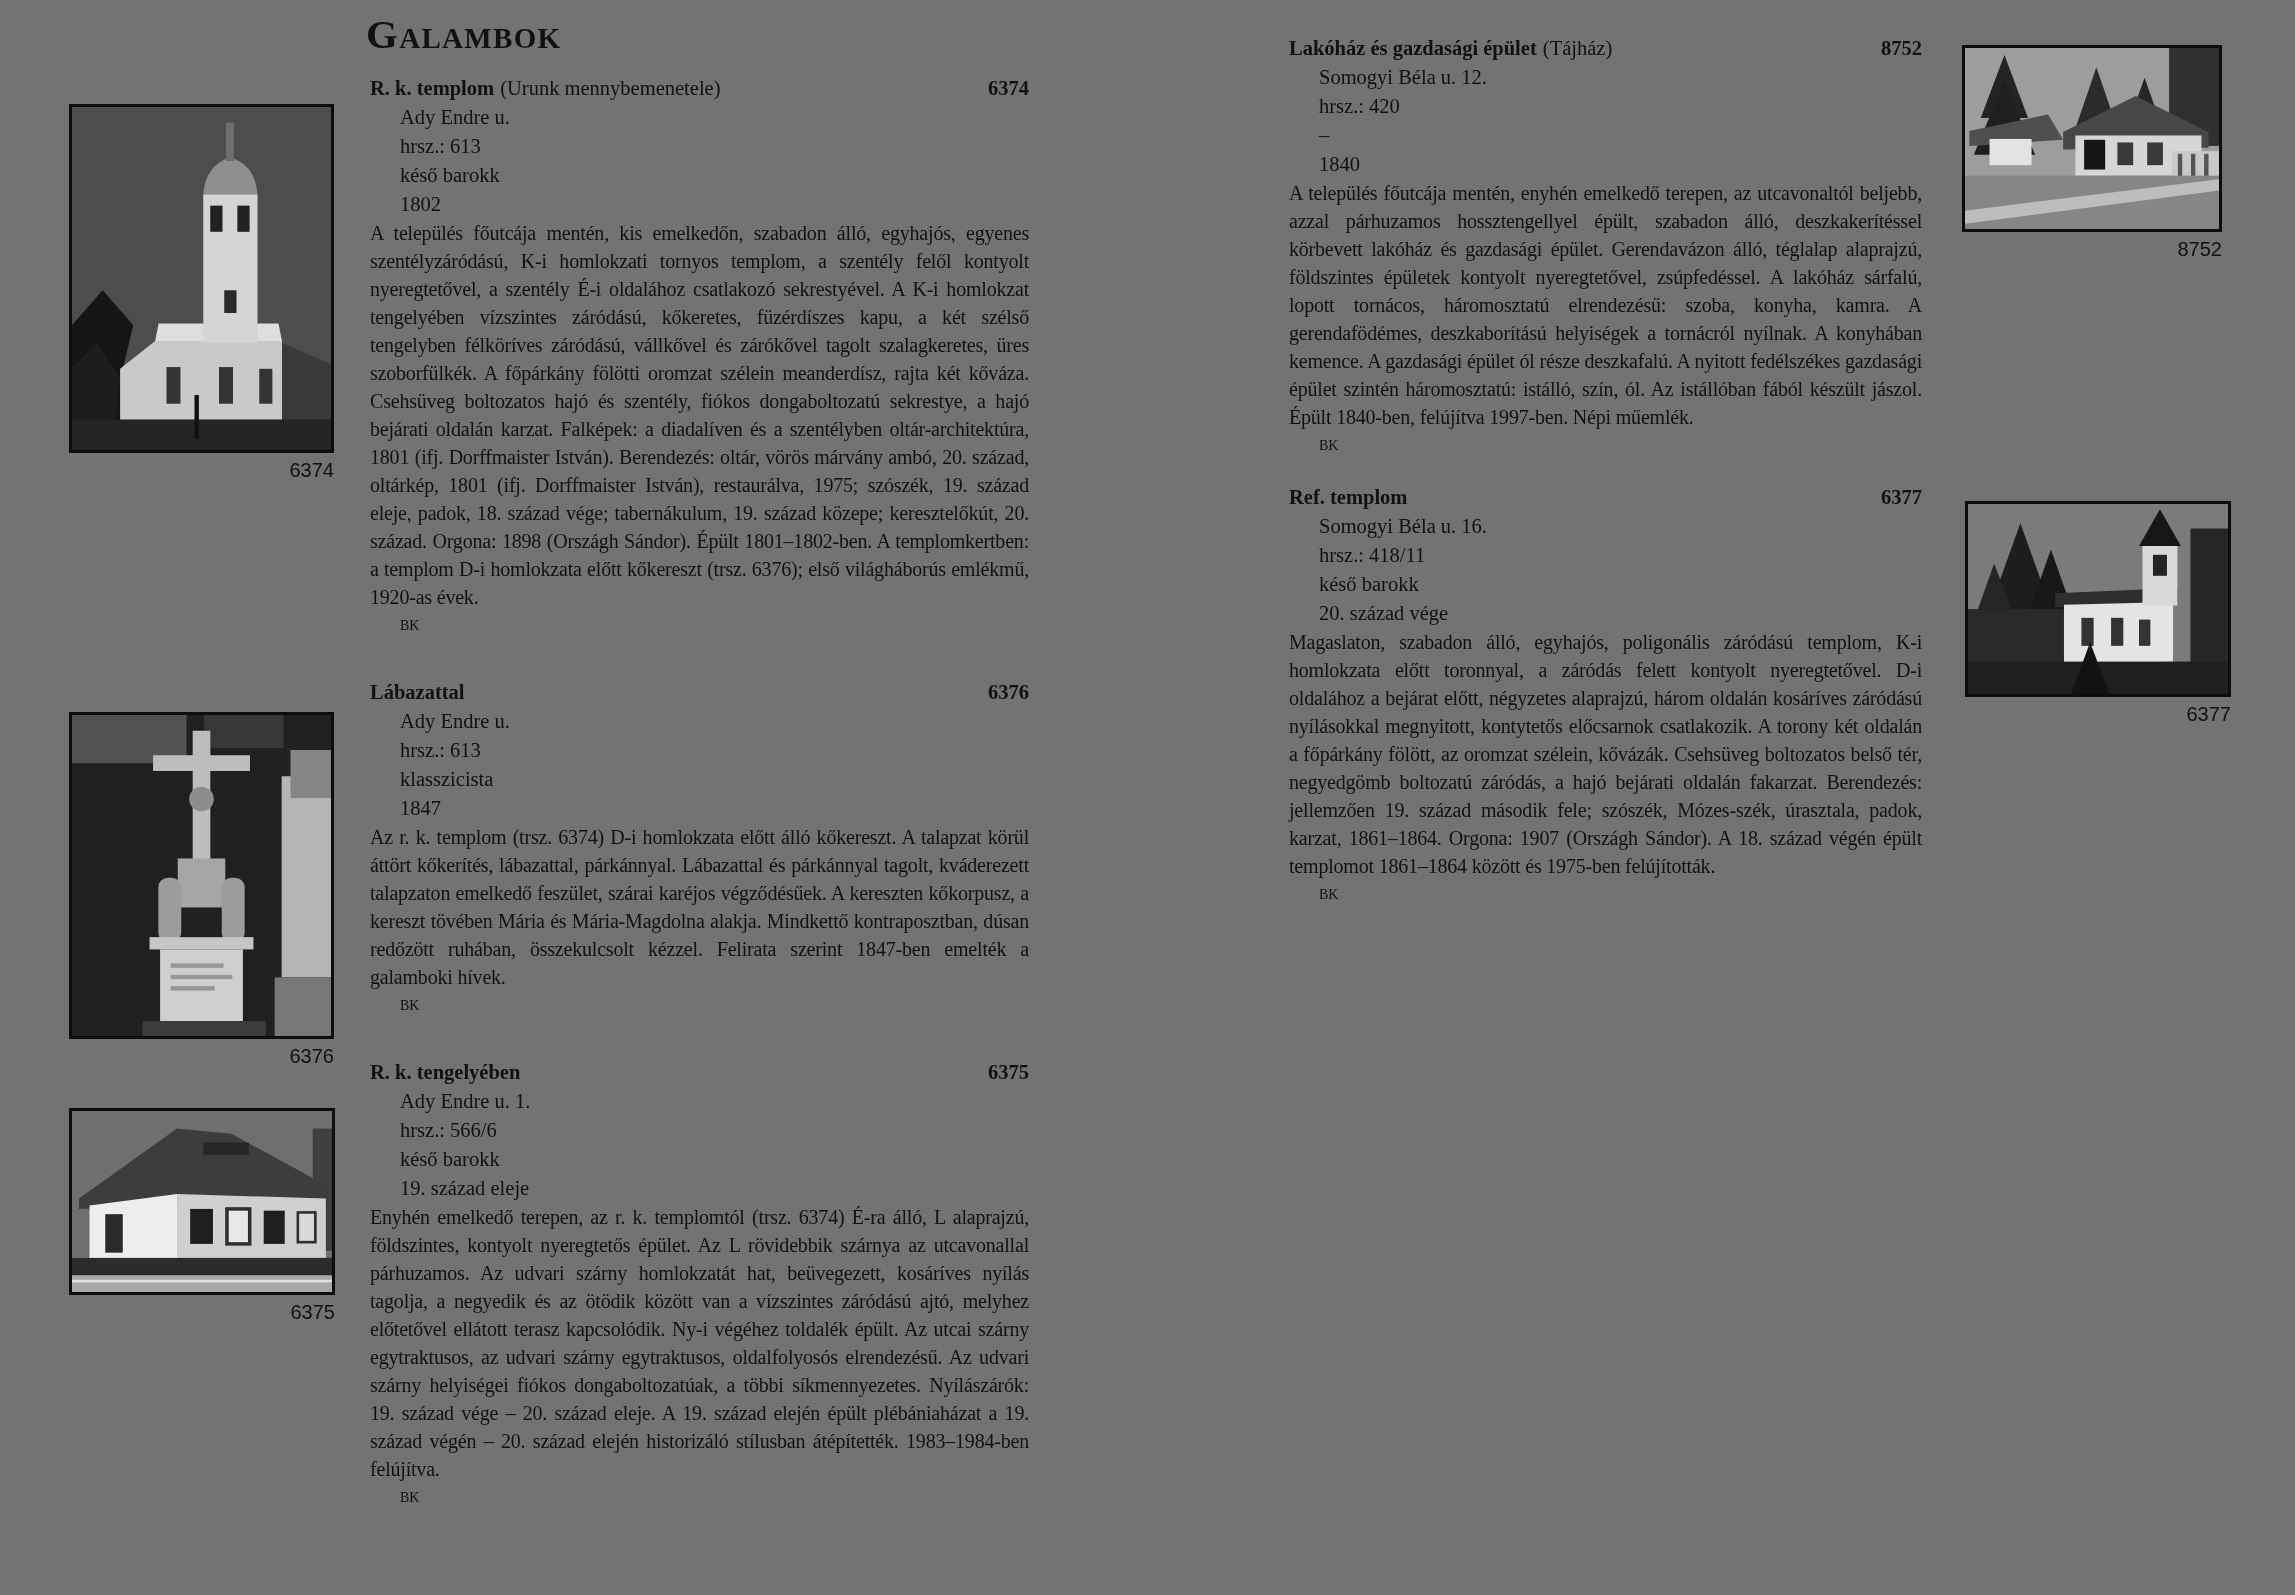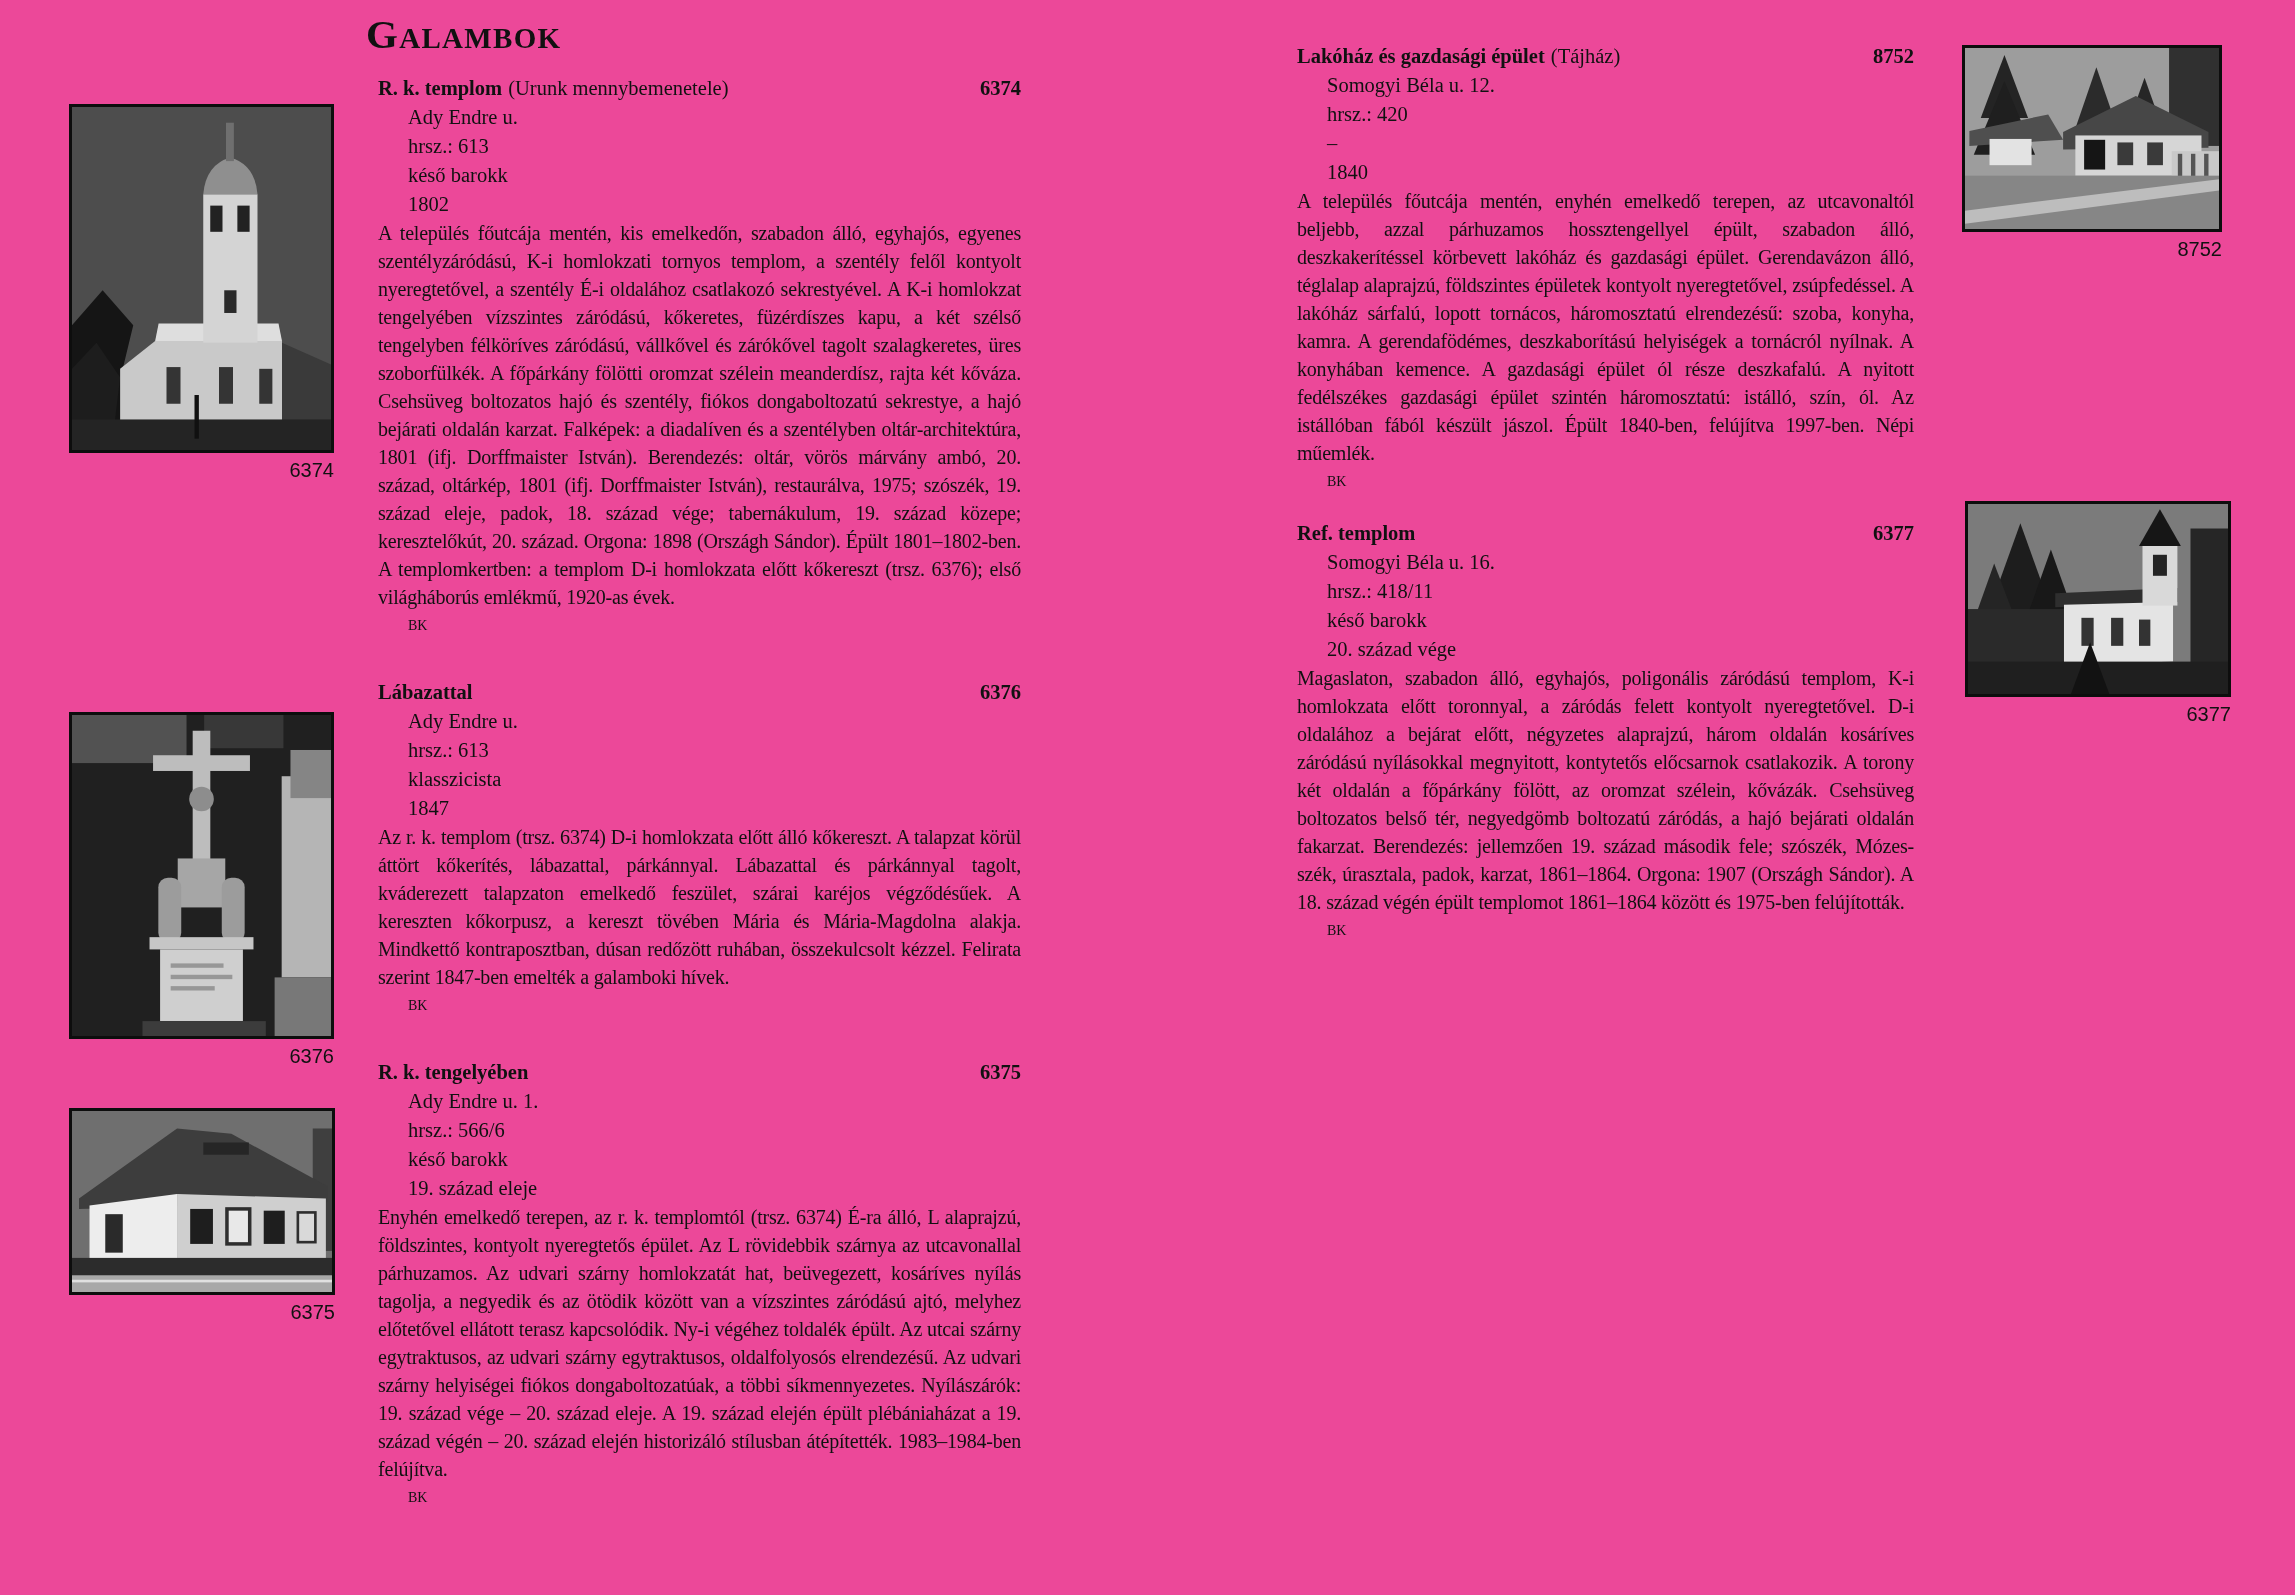--- a/index.html
+++ b/index.html
@@ -1,40 +1,40 @@
 <!DOCTYPE html>
 <html lang="hu" style="font-size:14px"><head>
 <meta charset="utf-8">
 <style>
   html, body { margin: 0; padding: 0; background: #888; }
   .page {
     position: relative;
     width: 2295px;
     height: 1595px;
-    background: #ec4899;
+    background: #737373;
     overflow: hidden;
     font-family: "Liberation Serif", serif;
     color: #111111;
   }
 
   
   .text-col { position: absolute; }
   .text-col.left  { left: 366px;  top: 14px; width: 667px; }
   .text-col.right { left: 1285px; top: 30px; width: 641px; }
 
   .page-title {
     margin: 0 0 19px 0;
     font-variant: small-caps;
     font-weight: 700;
     font-size: 41px;
     letter-spacing: 1.3px;
     line-height: 1;
   }
 
-  .entry { margin: 12px; }
+  .entry { margin: 4px; }
   .entry + .entry { margin-top: 38px; }
   .text-col.right .entry + .entry { margin-top: 22.6px; }
 
   .entry-header {
     display: flex;
     justify-content: space-between;
     align-items: baseline;
     font-size: 20.5px;
     line-height: 29px;
   }

